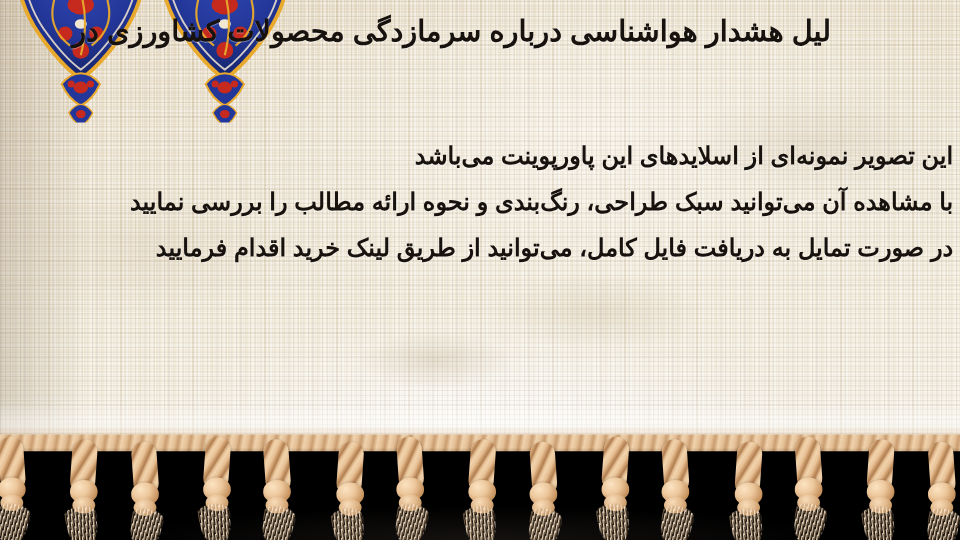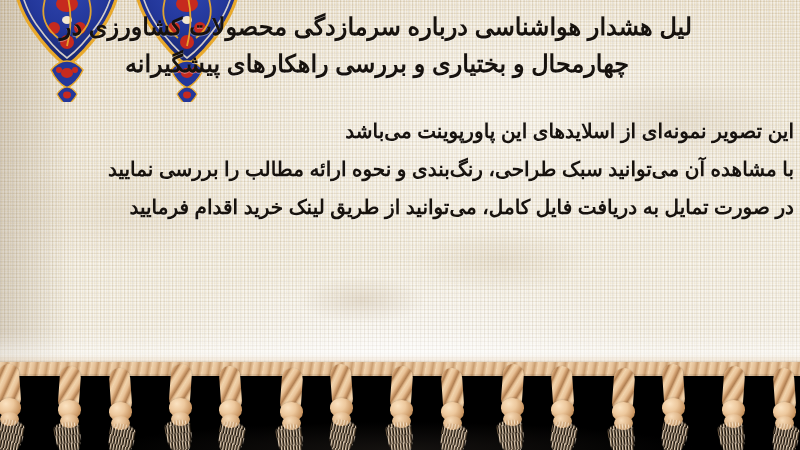--- a/index.html
+++ b/index.html
@@ -305,21 +305,20 @@
       <path d="M-10,0 Q-5,-7 0,-7 Q5,-7 10,0 Q6,8 0,11 Q-6,8 -10,0 Z" fill="#23379a" stroke="#e8a92c" stroke-width="1.2"></path>
       <ellipse cx="0" cy="1" rx="4" ry="3.4" fill="#c62a1e"></ellipse>
     </g>
     <rect x="62" y="164" width="6" height="6" fill="#c62a1e" transform="rotate(45 65 167)"></rect>
   </svg>
 
   <div class="text-layer">
 
     <div class="title-block">
       <div class="title-line-1">لیل هشدار هواشناسی درباره سرمازدگی محصولات کشاورزی در</div>
-      <div class="title-line-2">چهارمحال و بختیاری و بررسی راهکارهای پیشگیرانه</div>
     </div>
 
     <div class="body-block">
       <div class="body-line">این تصویر نمونه‌ای از اسلایدهای این پاورپوینت می‌باشد</div>
       <div class="body-line">با مشاهده آن می‌توانید سبک طراحی، رنگ‌بندی و نحوه ارائه مطالب را بررسی نمایید</div>
       <div class="body-line">در صورت تمایل به دریافت فایل کامل، می‌توانید از طریق لینک خرید اقدام فرمایید</div>
     </div>
 
   </div>
 

